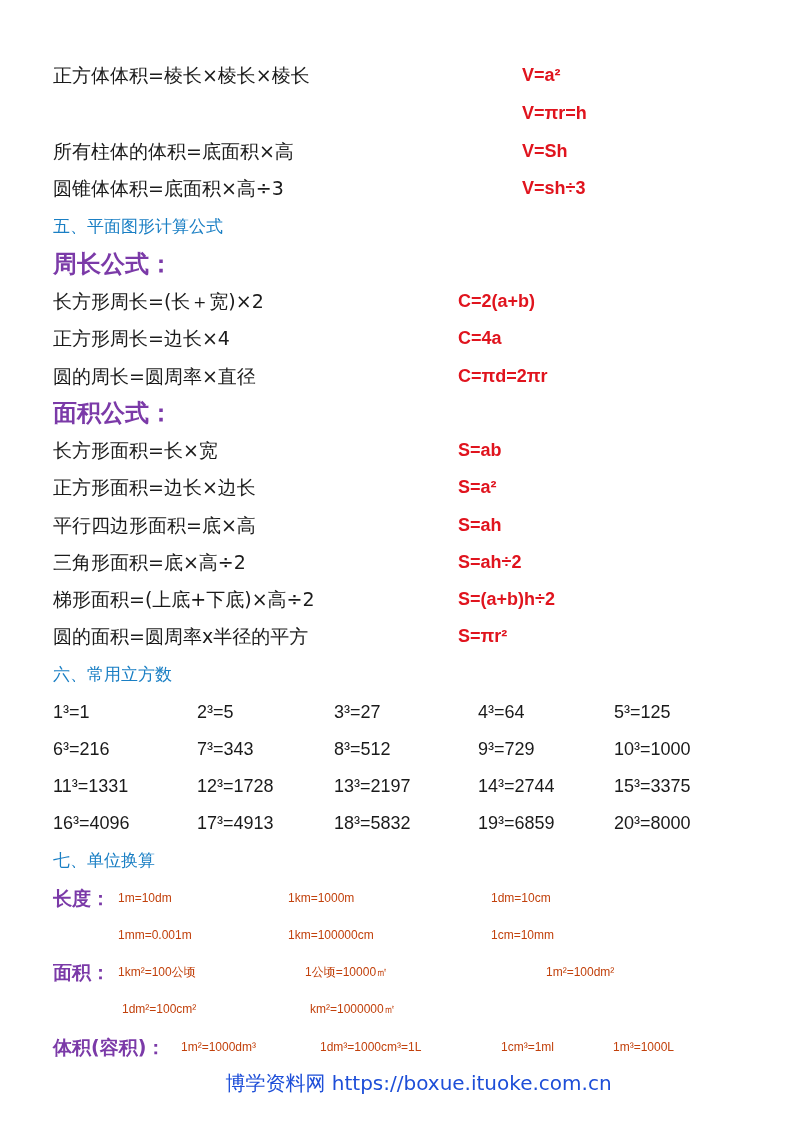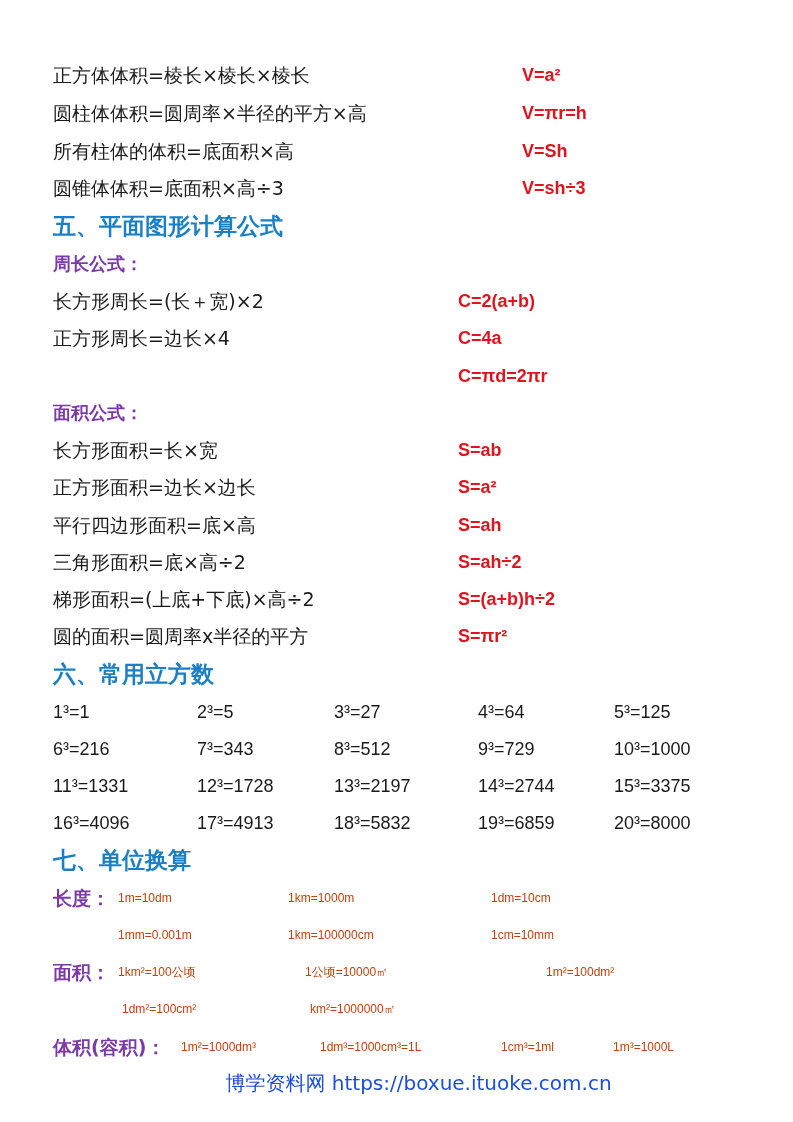--- a/index.html
+++ b/index.html
@@ -4,36 +4,35 @@
   <style>
     html, body { margin: 0; padding: 0; background: #ffffff; }
     body {
       width: 793px; height: 1122px; position: relative; overflow: hidden;
       font-family: "DejaVu Sans", "Liberation Sans", sans-serif;
       color: #1a1a1a;
     }
     .row { position: absolute; left: 0; width: 793px; height: 37px; }
     .txt { position: absolute; top: 0; font-size: 19px; line-height: 24px; white-space: nowrap; color: #1a1a1a; }
     .formula { position: absolute; top: 0; font-size: 18px; line-height: 24px; font-weight: bold; color: #e0141e; white-space: nowrap; font-family: "Liberation Sans", "DejaVu Sans", sans-serif; }
-    .sec { position: absolute; left: 53px; font-size: 23px; line-height: 24px; font-weight: bold; color: #1a7fc4; white-space: nowrap; }
-    .sub { position: absolute; left: 53px; font-size: 18px; line-height: 24px; font-weight: bold; color: #7b3aa8; white-space: nowrap; font-family: Liberation Serif, serif; }
+    .sec { position: absolute; left: 53px; font-size: 17px; line-height: 24px; font-weight: normal; color: #1a7fc4; white-space: nowrap; }
+    .sub { position: absolute; left: 53px; font-size: 24px; line-height: 24px; font-weight: bold; color: #7b3aa8; white-space: nowrap; font-family: Liberation Serif, serif; }
     .cube { position: absolute; top: 0; font-size: 18px; line-height: 24px; color: #1a1a1a; white-space: nowrap; font-family: "Liberation Sans", "DejaVu Sans", sans-serif; }
     .unit { position: absolute; top: 0; font-size: 12px; line-height: 24px; color: #c2410c; white-space: nowrap; font-family: "Liberation Sans", "DejaVu Sans", sans-serif; }
     .ulabel { position: absolute; left: 53px; top: 0; font-size: 19px; line-height: 24px; font-weight: bold; color: #7b3aa8; white-space: nowrap; }
     .footer { position: absolute; left: 0; width: 793px; top: 1070px; text-align: center; font-size: 20px; color: #1d4ed8; font-family: "DejaVu Sans", sans-serif; padding-left: 22px; }
   </style>
 </head>
 <body>
 
 <div class="row" style="top:63px">
   <span class="txt" style="left:53px">正方体体积=棱长×棱长×棱长</span>
   <span class="formula" style="left:522px">V=a²</span>
 </div>
 <div class="row" style="top:101px">
-  <span class="txt" style="left:53px">圆柱体体积=圆周率×半径的平方×高</span>
   <span class="formula" style="left:522px">V=πr=h</span>
 </div>
 <div class="row" style="top:139px">
   <span class="txt" style="left:53px">所有柱体的体积=底面积×高</span>
   <span class="formula" style="left:522px">V=Sh</span>
 </div>
 <div class="row" style="top:176px">
   <span class="txt" style="left:53px">圆锥体体积=底面积×高÷3</span>
   <span class="formula" style="left:522px">V=sh÷3</span>
 </div>
@@ -43,20 +42,21 @@
 
 <div class="row" style="top:289px">
   <span class="txt" style="left:53px">长方形周长=(长＋宽)×2</span>
   <span class="formula" style="left:458px">C=2(a+b)</span>
 </div>
 <div class="row" style="top:326px">
   <span class="txt" style="left:53px">正方形周长=边长×4</span>
   <span class="formula" style="left:458px">C=4a</span>
 </div>
 <div class="row" style="top:364px">
+  <span class="txt" style="left:53px">圆的周长=圆周率×直径</span>
   <span class="formula" style="left:458px">C=πd=2πr</span>
 </div>
 
 <div class="sub" style="top:401px">面积公式：</div>
 
 <div class="row" style="top:438px">
   <span class="txt" style="left:53px">长方形面积=长×宽</span>
   <span class="formula" style="left:458px">S=ab</span>
 </div>
 <div class="row" style="top:475px">

